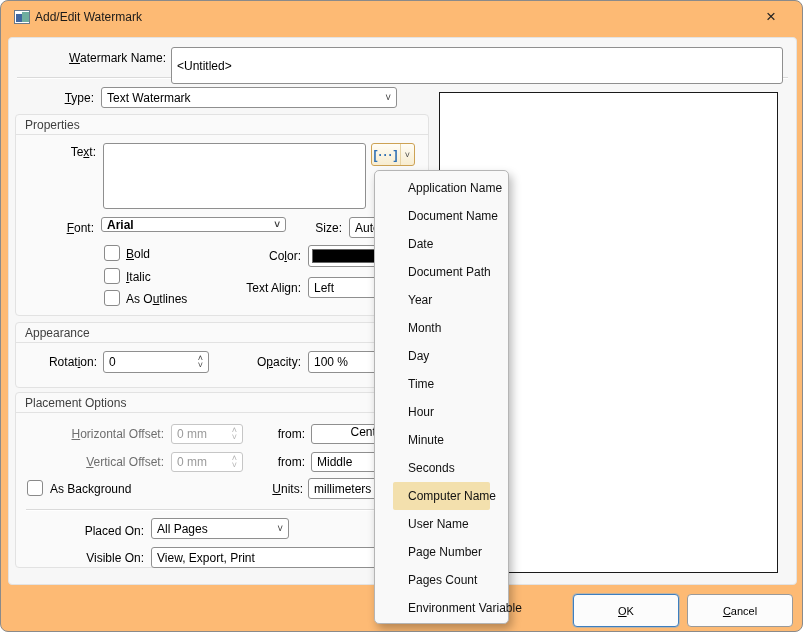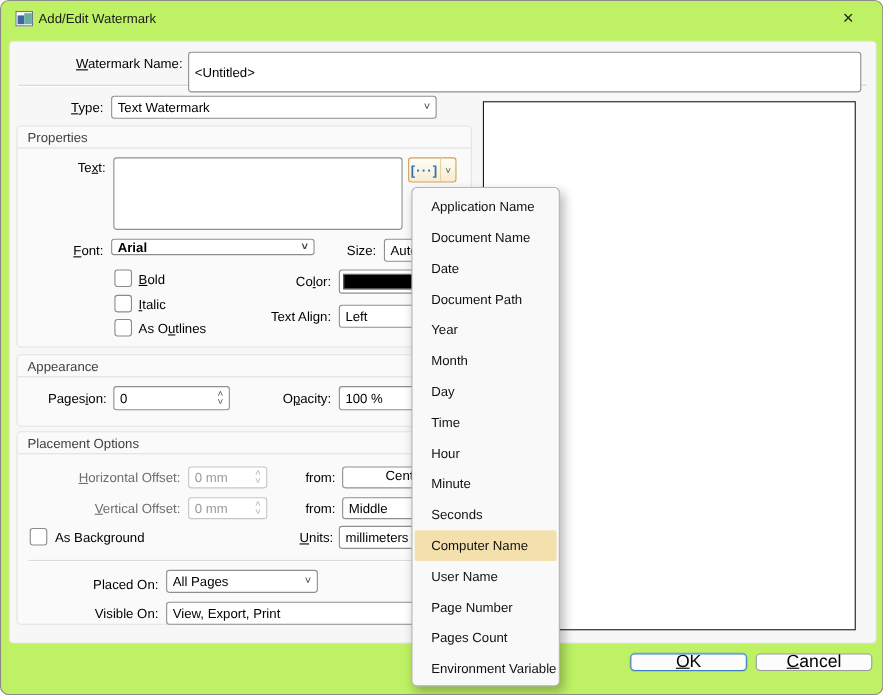--- a/index.html
+++ b/index.html
@@ -1,17 +1,17 @@
 <!DOCTYPE html>
 <html><head>
 <meta charset="utf-8">
 <style>
   * { margin:0; padding:0; box-sizing:border-box; }
   html,body { width:803px; height:632px; background:#ffffff; font-family:"Liberation Sans", sans-serif; }
-  #dialog { position:absolute; left:0; top:0; width:803px; height:632px; background:#bef264;
+  #dialog { position:absolute; left:0; top:0; width:803px; height:632px; background:#fdba74;
             border:1px solid #8a8a8a; border-radius:8px; overflow:hidden; }
   .ttl { position:absolute; left:34px; top:9px; font-size:12px; color:#1a1a1a; white-space:nowrap; }
   .ticon { position:absolute; left:13px; top:9px; width:16px; height:14px; border:1px solid #69798b; background:#fff; }
   .ticon .t1 { position:absolute; left:1px; top:3px; width:6px; height:8px; background:#3f66a0; }
   .ticon .t2 { position:absolute; left:7px; top:1px; width:7px; height:10px; background:#6fae9f; }
   .close { position:absolute; left:746px; top:2px; width:48px; height:28px; display:flex; align-items:center;
            justify-content:center; font-size:17px; color:#222; cursor:default; }
   #panel { position:absolute; left:7px; top:36px; width:789px; height:548px; background:#f7f7f7;
            border:1px solid #e3e3e3; border-radius:4px; }
   .lbl { position:absolute; font-size:12px; line-height:15px; color:#000; white-space:nowrap; z-index:3; }
@@ -32,24 +32,24 @@
   .ell { position:absolute; left:370px; top:142px; width:44px; height:23px; border:1px solid #cda254; border-radius:3px;
          background:linear-gradient(#fffdf6,#f7ecd0); display:flex; z-index:4; }
   .ell-main { flex:1; display:flex; align-items:center; justify-content:center; color:#2e6fb4; font-size:12px;
               font-weight:bold; letter-spacing:1px; }
   .ell-chev { width:14px; border-left:1px solid #e6d2a2; display:flex; align-items:center; justify-content:center;
               font-size:9px; color:#444; }
   #preview { position:absolute; left:438px; top:91px; width:339px; height:481px; background:#fff;
              border:1px solid #1a1a1a; z-index:1; }
   #menu { position:absolute; left:373px; top:169px; width:135px; height:454px; background:#f9f9f9;
           border:1px solid #b5b5b5; border-radius:5px; box-shadow:3px 5px 10px rgba(0,0,0,0.28);
-          padding:3px 0; z-index:10; }
+          padding:3px 16px; z-index:10; }
   .mi { height:28px; line-height:28px; padding-left:17px; font-size:12px; color:#111; white-space:nowrap; }
   .mi.hl { background:#f3e0ad; border-radius:2px; margin:0 2px; padding-left:15px; }
-  .btn { position:absolute; width:106px; height:16px; font-size:16px; display:flex; align-items:center;
+  .btn { position:absolute; width:106px; height:33px; font-size:11px; display:flex; align-items:center;
          justify-content:center; background:#fcfcfc; border:1px solid #9a9a9a; border-radius:4px; z-index:3; }
   #ok { left:572px; top:593px; border:1px solid #3d7fc1; box-shadow:0 0 0 1px rgba(120,170,220,0.45); }
   #cancel { left:686px; top:593px; }
   u { text-decoration:underline; }
 </style>
 </head>
 <body>
 
 <div id="dialog">
 
@@ -113,21 +113,21 @@
   <div class="lbl" style="right:501px; top:280px;"><span>Text Align:</span><u></u><span></span></div>
   <div class="field" style="left:307px; top:276px; width:118px; height:21px;">
       <span>Left</span>
       <span class="chev">˅</span>
     </div>
 
   <div class="group" style="left:14px; top:321px; width:414px; height:66px;"></div>
   <div class="lbl glbl" style="left:24px; top:325px;">Appearance</div>
   <div class="gline" style="left:15px; top:341px; width:412px;"></div>
 
-  <div class="lbl" style="right:705px; top:354px;"><span>Pages</span><u>i</u><span>on:</span></div>
+  <div class="lbl" style="right:705px; top:354px;"><span>Rotat</span><u>i</u><span>on:</span></div>
   <div class="field" style="left:102px; top:350px; width:106px; height:22px;">
       <span>0</span>
       <span class="spinner">
         <i>˄</i>
         <i>˅</i>
       </span>
     </div>
 
   <div class="lbl" style="right:501px; top:354px;"><span>O</span><u>p</u><span>acity:</span></div>
   <div class="field" style="left:307px; top:350px; width:118px; height:22px;">

